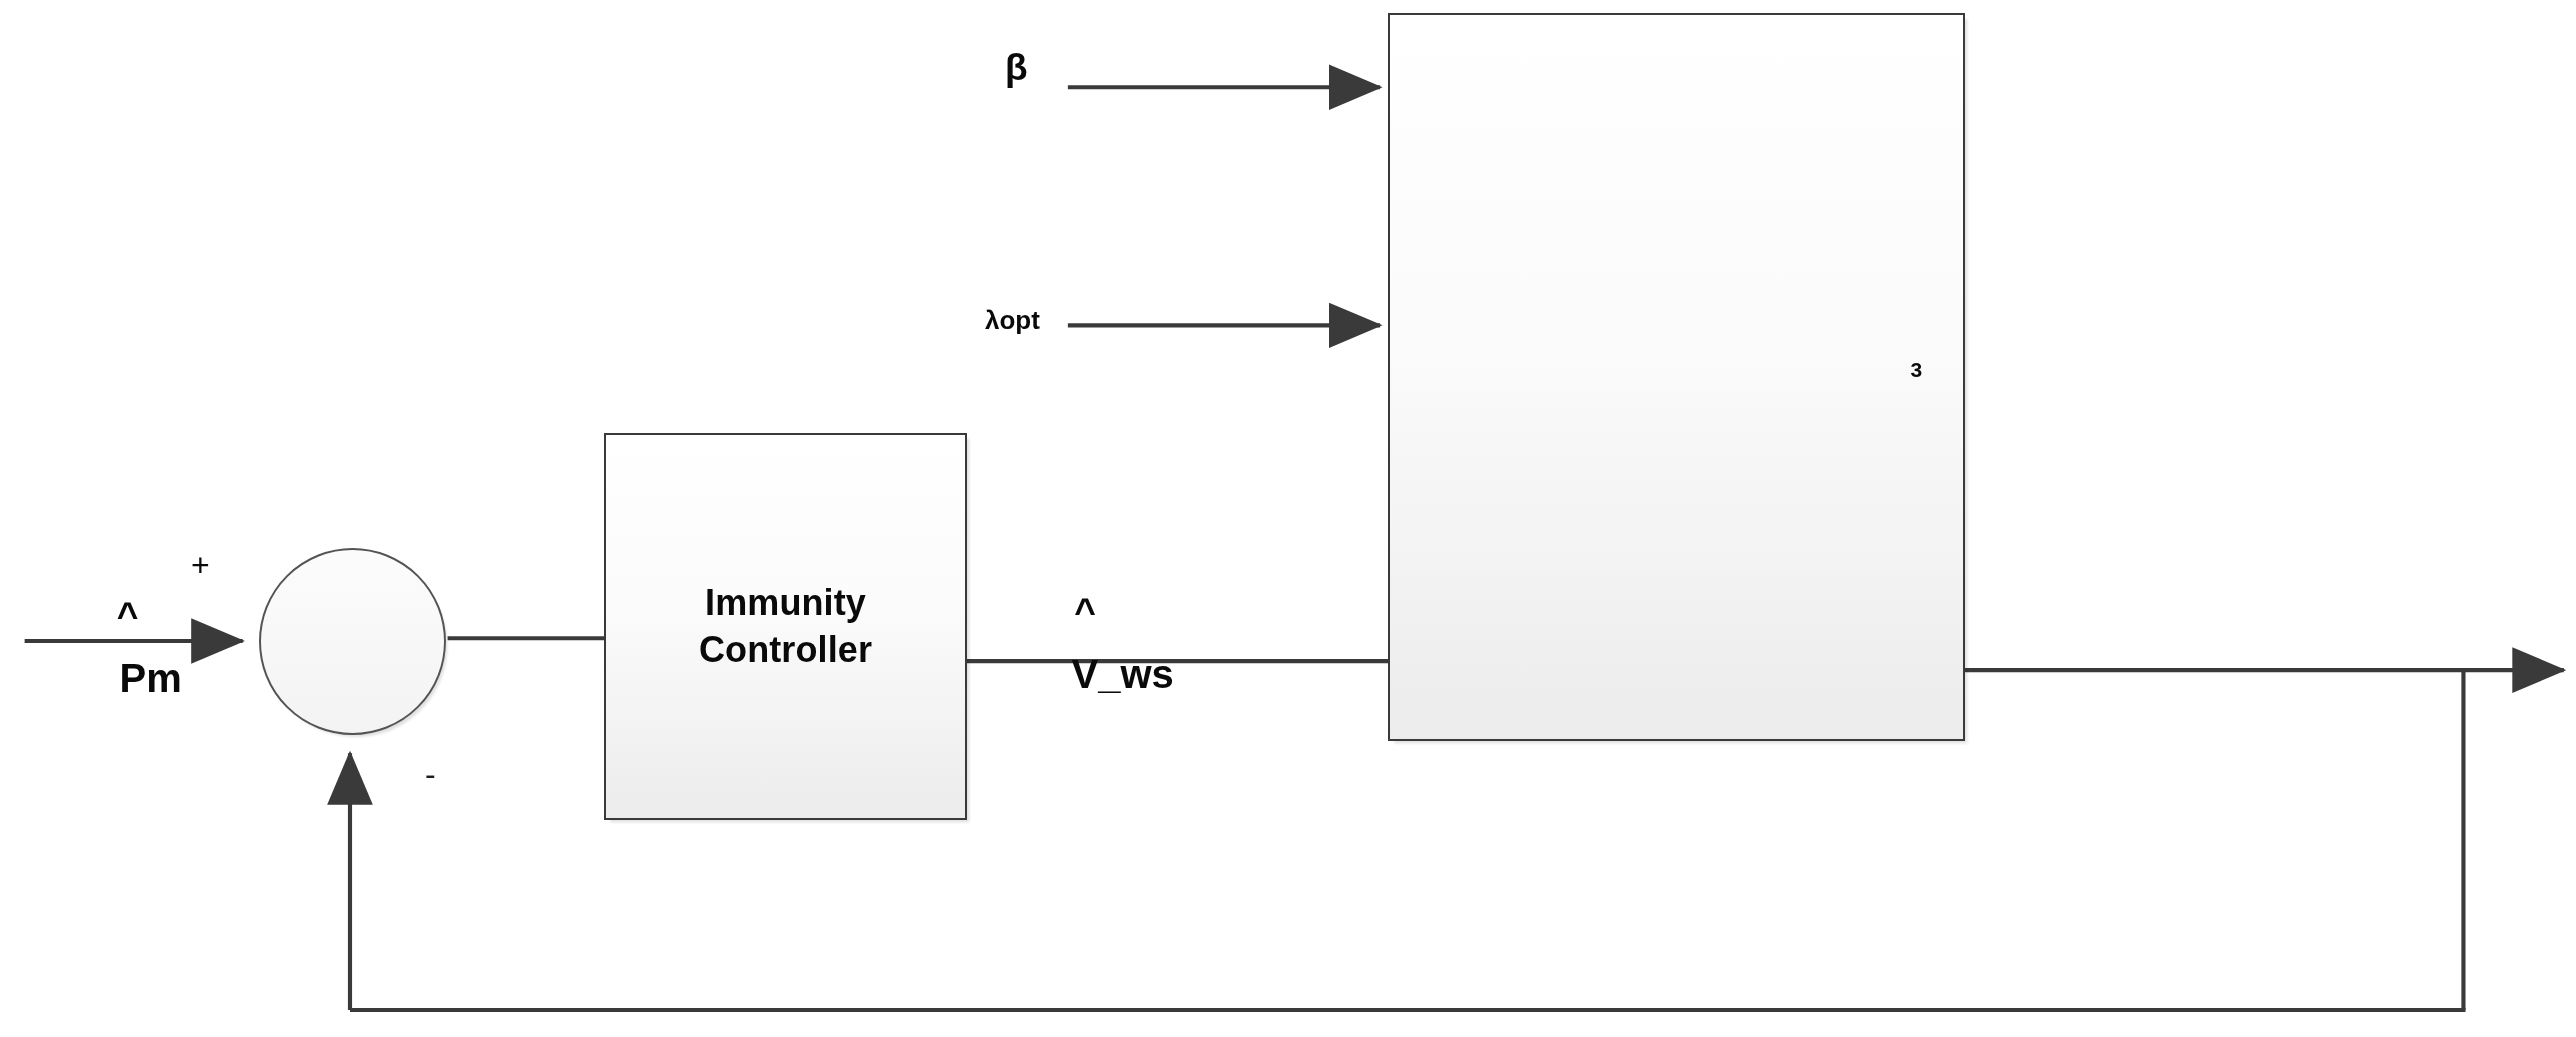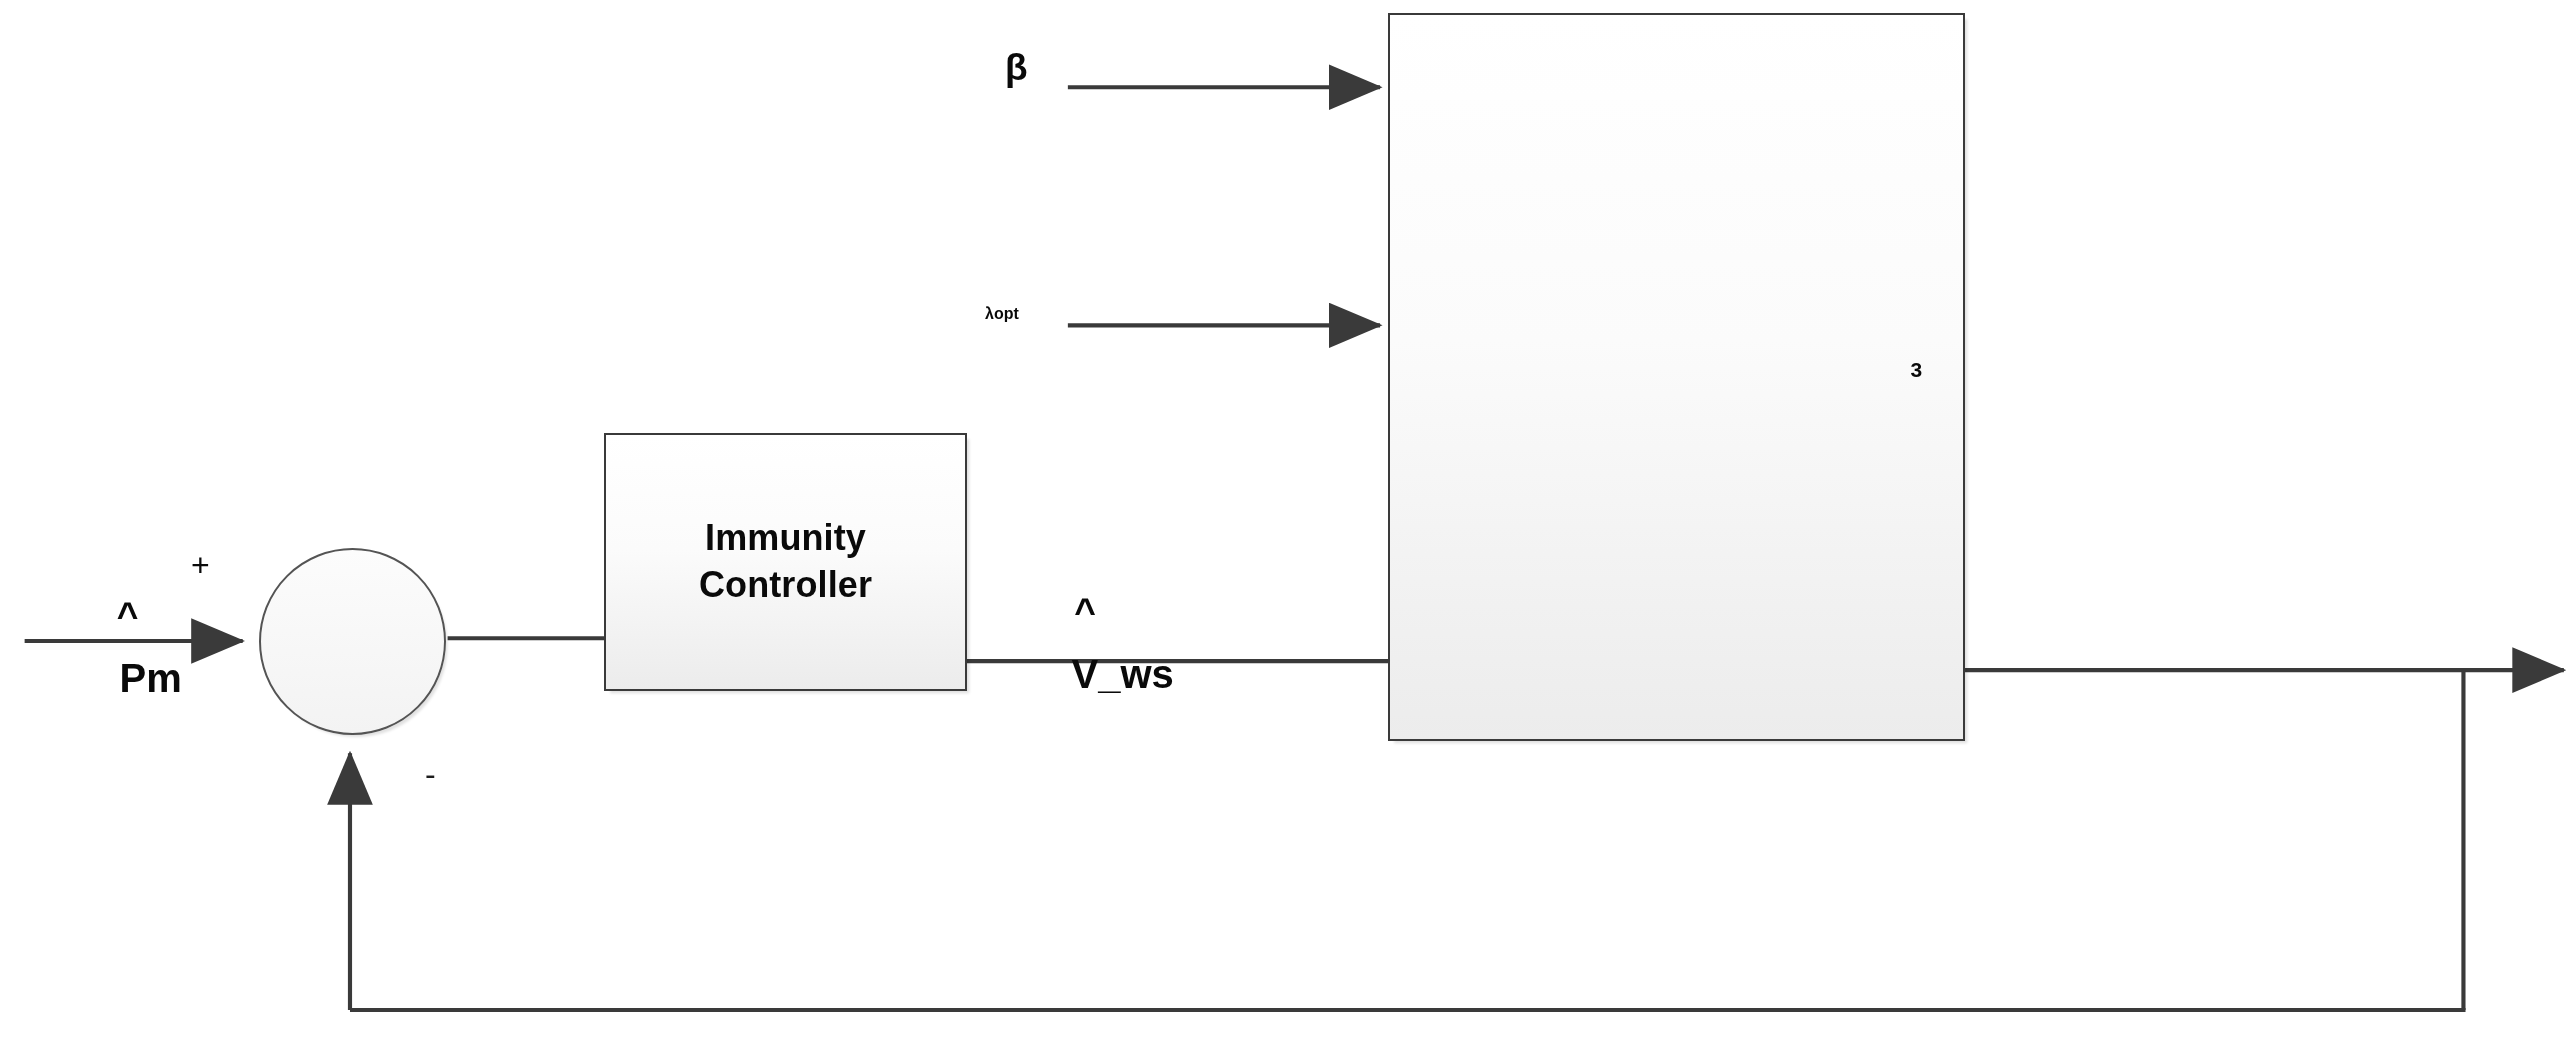--- a/index.html
+++ b/index.html
@@ -37,21 +37,21 @@
   #plant-block {
     left: 1388px;
     top: 12.5px;
     width: 577px;
     height: 728px;
   }
   #controller-block {
     left: 604px;
     top: 433px;
     width: 363px;
-    height: 258px;
+    height: 387px;
   }
 
   .block-label {
     font-weight: bold;
     color: #0a0a0a;
     text-align: center;
     line-height: 1.30;
     white-space: pre-line;
     letter-spacing: 0.1px;
   }
@@ -129,21 +129,21 @@
     margin-left: -30.5px;
   }
   #label-beta {
     left: 1005px;
     top: 47px;
     font-size: 37px;
   }
   #label-lambda-opt {
     left: 985px;
     top: 305px;
-    font-size: 16px;
+    font-size: 26px;
   }
 </style>
 </head>
 <body>
 
 <div id="canvas">
 
   <svg id="wires" viewBox="0 0 3720 1498" xmlns="http://www.w3.org/2000/svg">
     <defs>
       <marker id="arrowhead" markerWidth="13" markerHeight="11" refX="12.4" refY="5.5" orient="auto" markerUnits="strokeWidth">

